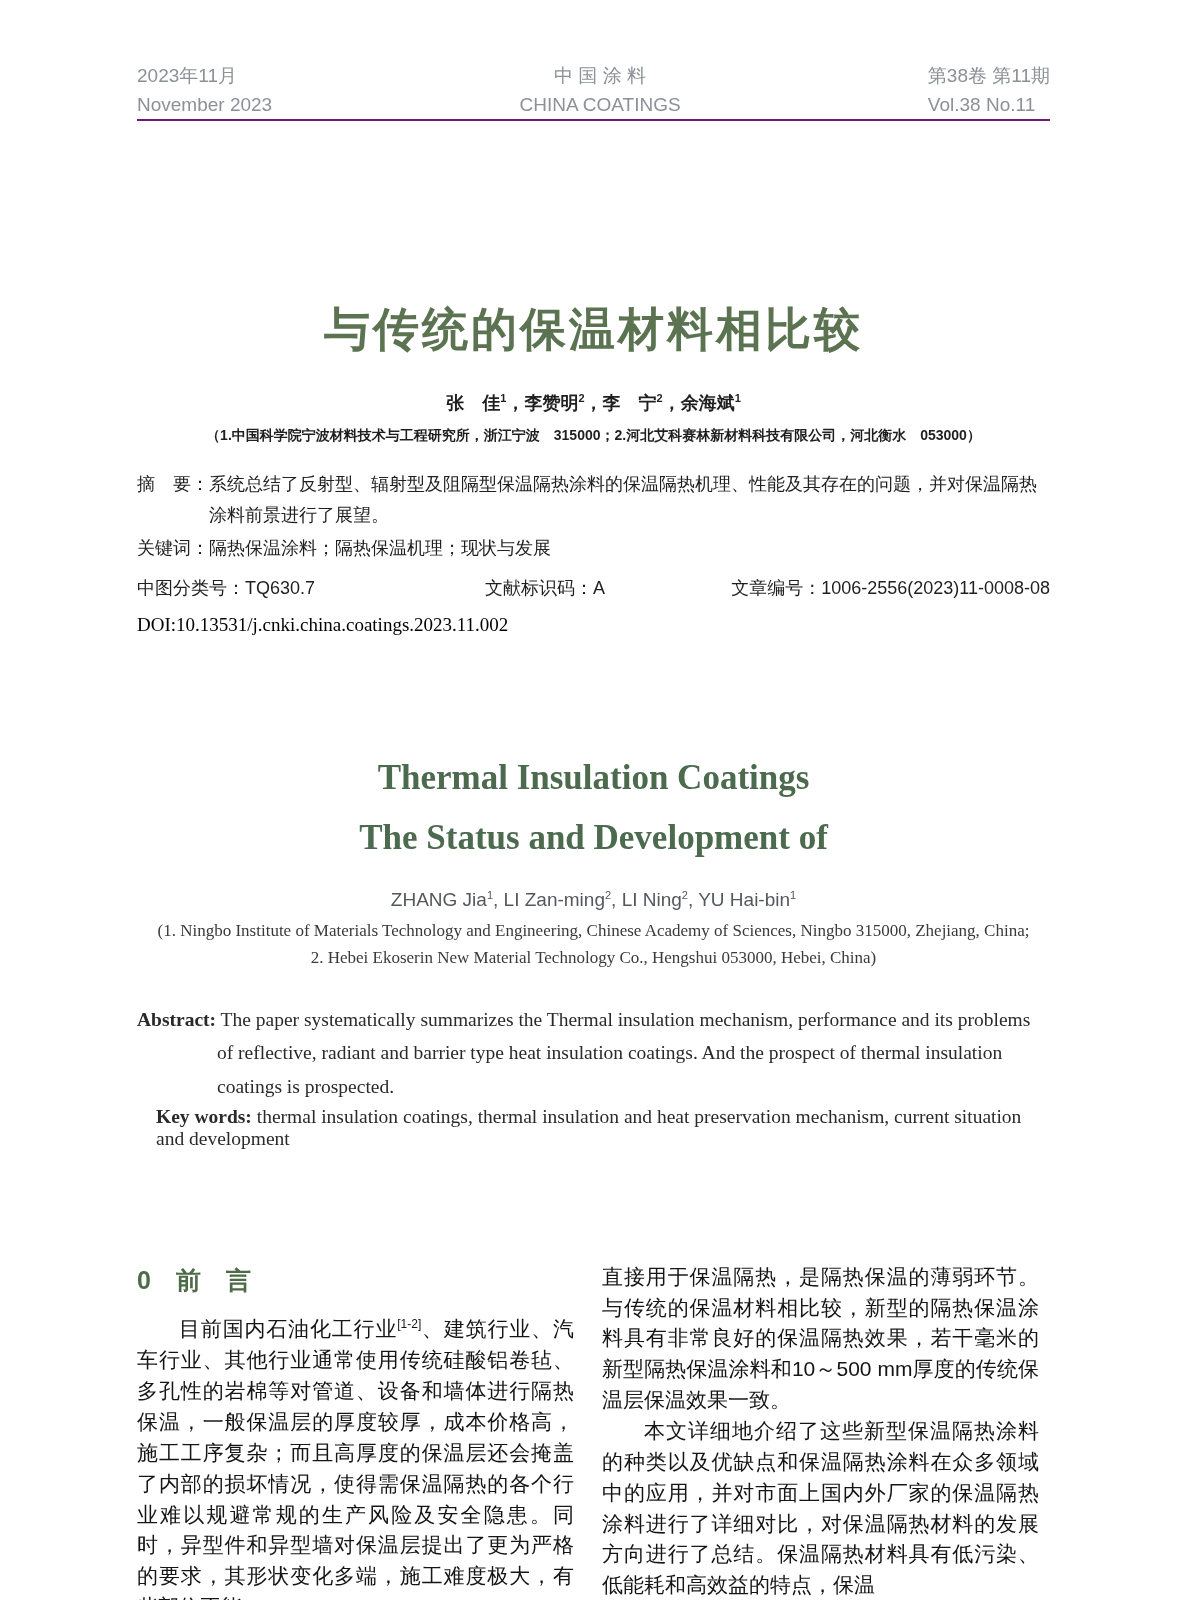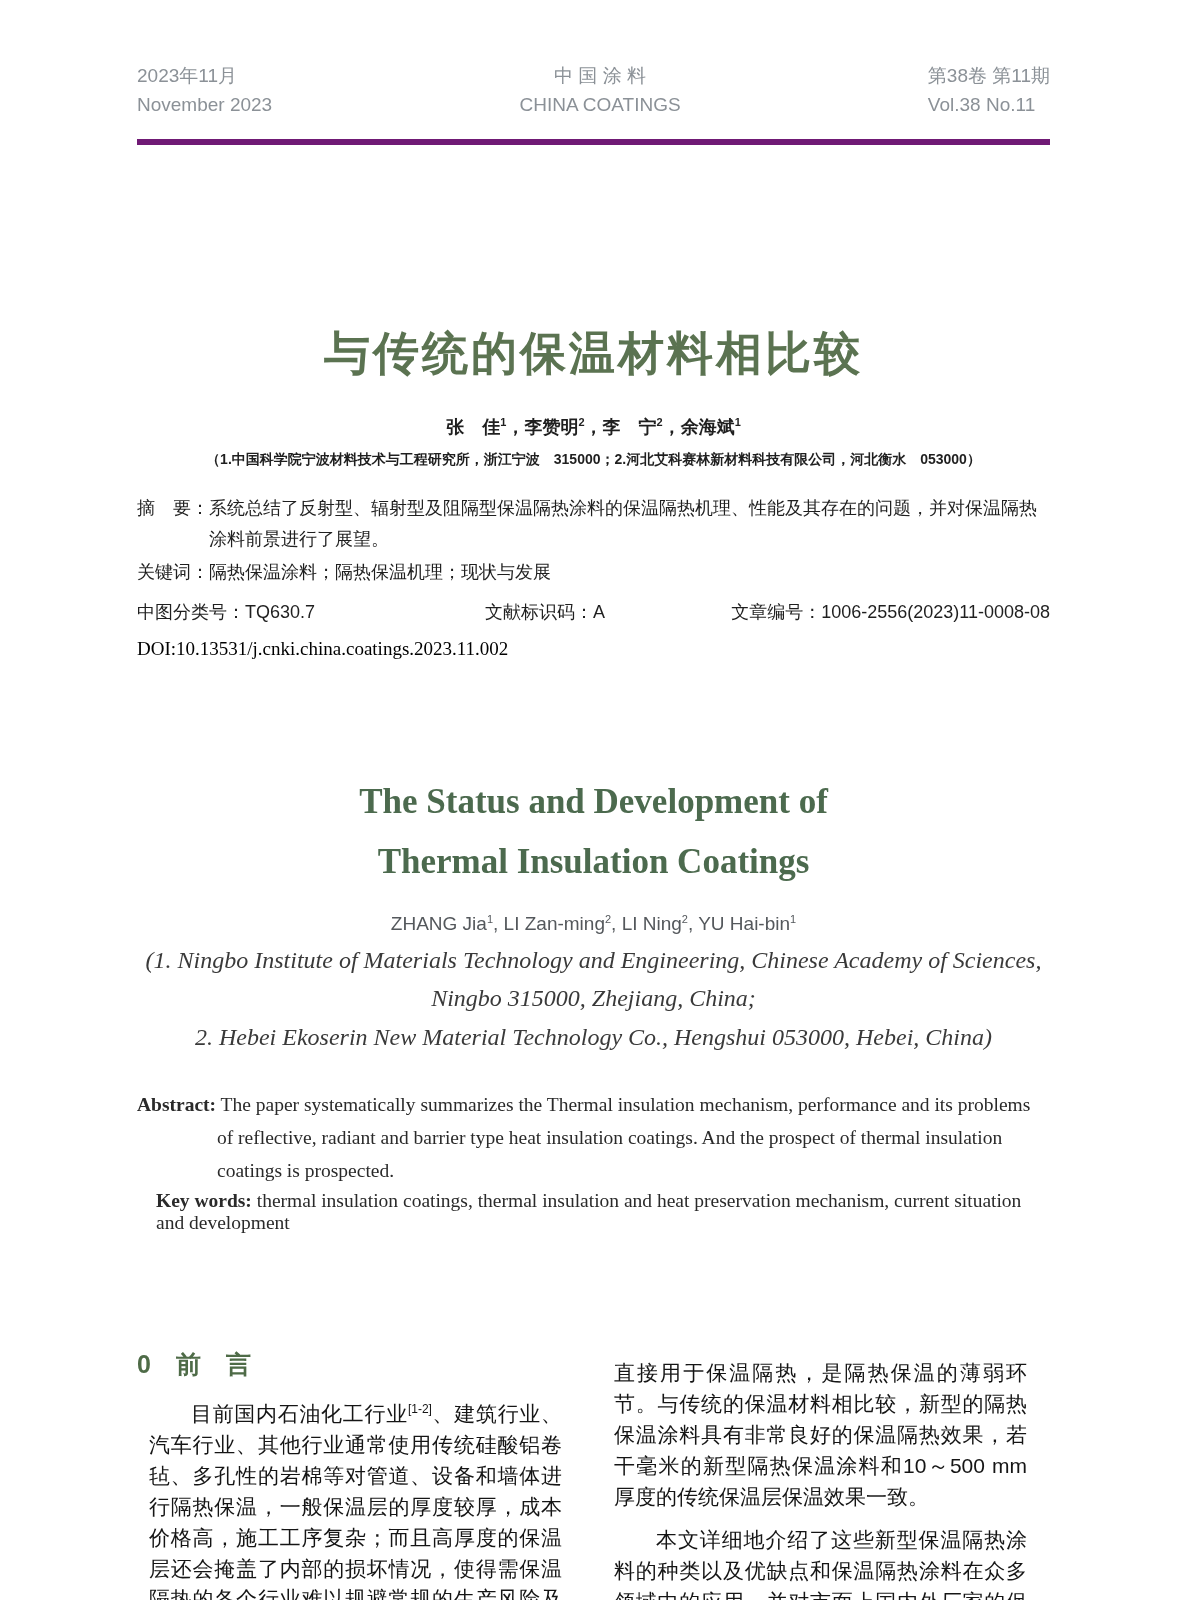--- a/index.html
+++ b/index.html
@@ -4,22 +4,22 @@
 <style>
   html,body{margin:0;padding:0;}
   body{
     width:1187px;height:1600px;background:#ffffff;overflow:hidden;
     font-family:"Liberation Sans",sans-serif;color:#1a1a1a;position:relative;
   }
   .page{padding:62px 137px 0 137px;}
 
   
   .jheader{display:flex;justify-content:space-between;align-items:flex-end;
-    color:#8b9197;font-size:19px;line-height:1.5;padding-bottom:20px;
-    border-bottom:6px solid #701a75;}
+    color:#8b9197;font-size:19px;line-height:1.5;padding-bottom:0;
+    border-bottom:2px solid #701a75;}
   .jheader .col{white-space:nowrap;}
   .jheader .c{text-align:center;}
   .jheader .r{text-align:left;}
 
   
   .title-cn{margin:178px 0 0;text-align:center;font-size:46px;font-weight:bold;
     color:#5b7351;letter-spacing:3px;}
   .authors-cn{margin-top:30px;text-align:center;font-weight:bold;font-size:18px;color:#1f1f1f;}
   .authors-cn sup,.authors-en sup{font-size:11px;}
   .affil-cn{margin-top:12px;text-align:center;font-weight:bold;font-size:14px;color:#1f1f1f;}
@@ -31,32 +31,32 @@
   .clc-row{position:relative;margin-top:16px;font-size:18px;height:26px;color:#1f1f1f;}
   .clc-row .mid{position:absolute;left:348px;top:0;}
   .clc-row .rgt{position:absolute;right:0;top:0;}
   .doi{margin-top:12px;font-family:"Liberation Serif",serif;font-size:19px;color:#000000;}
 
   
   .title-en{margin-top:112px;text-align:center;font-family:"Liberation Serif",serif;
     font-weight:bold;font-size:35px;line-height:1.72;color:#4c6a4e;}
   .authors-en{margin-top:20px;text-align:center;font-size:19px;color:#54585c;}
   .affil-en{margin-top:6px;text-align:center;font-family:"Liberation Serif",serif;
-    font-style:italic;font-size:24px;color:#3a3a3a;line-height:1.6;}
+    font-size:17px;color:#3a3a3a;line-height:1.6;}
   .abs-en{margin-top:32px;font-family:"Liberation Serif",serif;font-size:19.5px;
     line-height:1.7;color:#2a2a2a;}
   .hang-en{padding-left:80px;text-indent:-80px;}
   .abs-en b,.kw-en b{font-family:"Liberation Serif",serif;}
   .kw-en{margin-top:3px;font-family:"Liberation Serif",serif;font-size:19.5px;color:#2a2a2a;margin-left:19px;}
 
   
   .body-cols{display:flex;gap:28px;margin-top:112px;}
   .bcol{width:437px;font-size:21px;line-height:1.47;text-align:justify;color:#151515;}
   .sec-h{color:#4e6b47;font-weight:bold;font-size:25px;margin:0 0 16px;}
-  .bcol p{margin:12px;}
+  .bcol p{margin:0;}
   .indent{text-indent:2em;}
   .bcol sup{font-size:12px;}
 </style>
 </head>
 <body>
 
 <div class="page">
 
   <div class="jheader">
     <div class="col l">
@@ -85,22 +85,22 @@
 
   <div class="clc-row">
     <span class="lft"><span>中图分类号：</span><span>TQ630.7</span></span>
     <span class="mid"><span>文献标识码：</span><span>A</span></span>
     <span class="rgt"><span>文章编号：</span><span>1006-2556(2023)11-0008-08</span></span>
   </div>
 
   <div class="doi">DOI:10.13531/j.cnki.china.coatings.2023.11.002</div>
 
   <div class="title-en">
+    <div>Thermal Insulation Coatings</div>
     <div>The Status and Development of</div>
-    <div>Thermal Insulation Coatings</div>
   </div>
 
   <div class="authors-en"><span>ZHANG Jia</span><sup>1</sup><span>, </span><span>LI Zan-ming</span><sup>2</sup><span>, </span><span>LI Ning</span><sup>2</sup><span>, </span><span>YU Hai-bin</span><sup>1</sup></div>
 
   <div class="affil-en">
     <div>(1. Ningbo Institute of Materials Technology and Engineering, Chinese Academy of Sciences, Ningbo 315000, Zhejiang, China;</div>
     <div>2. Hebei Ekoserin New Material Technology Co., Hengshui 053000, Hebei, China)</div>
   </div>
 
   <div class="abs-en hang-en"><b>Abstract:</b><span> The paper systematically summarizes the Thermal insulation mechanism, performance and its problems of reflective, radiant and barrier type heat insulation coatings. And the prospect of thermal insulation coatings is prospected.</span></div>

